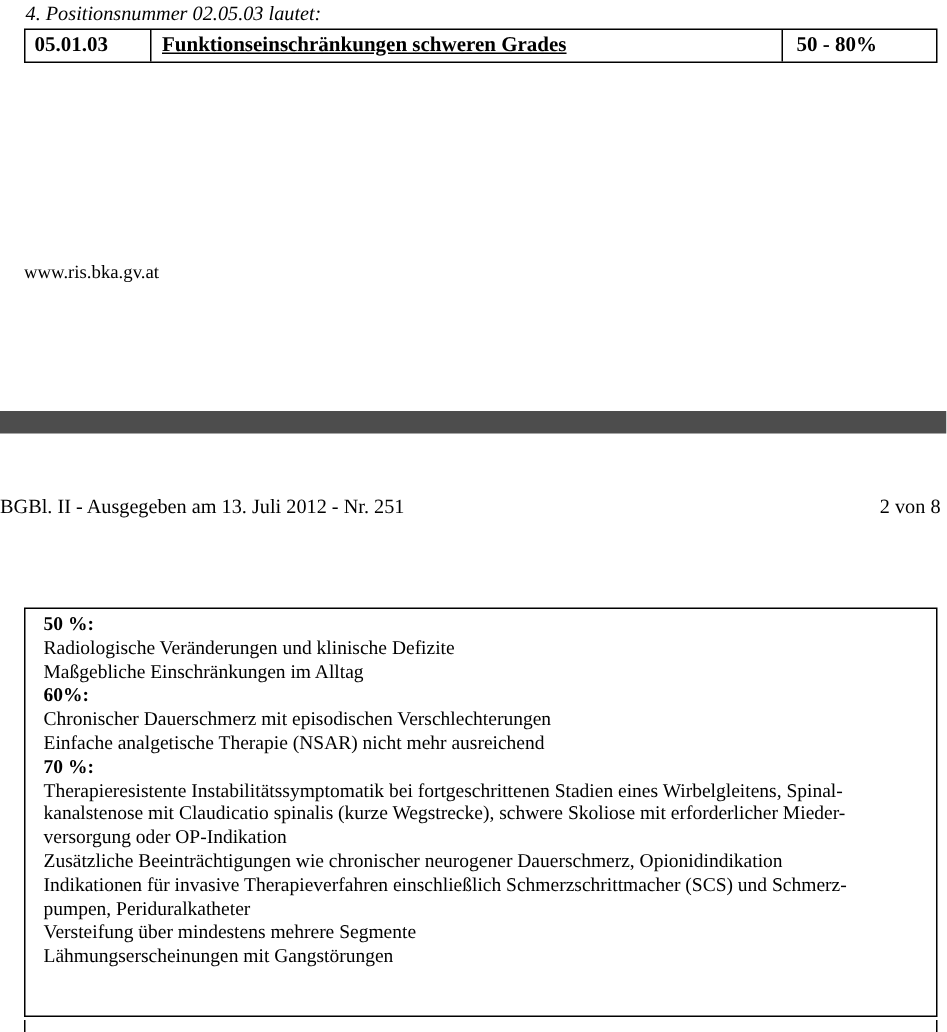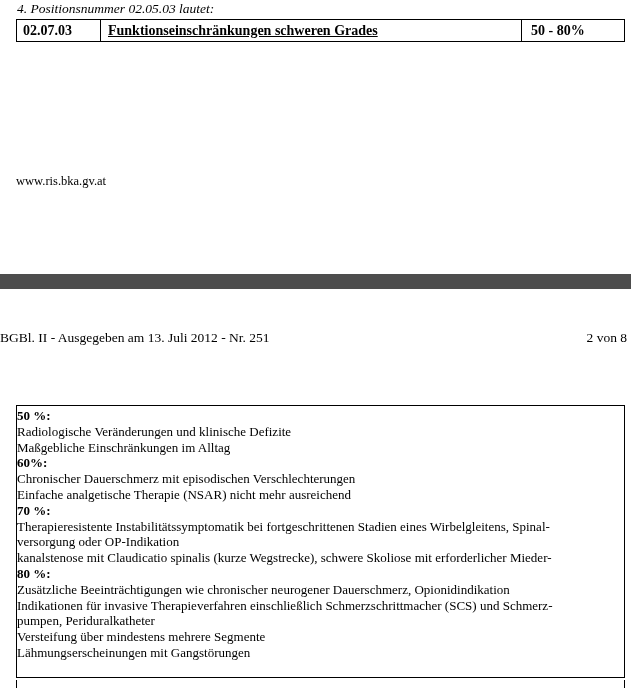--- a/index.html
+++ b/index.html
@@ -68,21 +68,21 @@
     position:absolute;right:4px;top:0;
     font-size:13.5px;white-space:nowrap;
   }
 
   
   .criteria-box{
     top:405px;left:16px;
     width:609px;height:273px;
     border:1.5px solid #000;
     box-sizing:border-box;
-    padding:2px 0 0 0;
+    padding:2px 0 0 12px;
     overflow:hidden;
   }
   .box-line{
     font-size:13px;
     line-height:15.8px;
     white-space:nowrap;
   }
   .box-line.bold{font-weight:bold;}
 
   
@@ -93,21 +93,21 @@
     border-right:1.5px solid #000;
     box-sizing:border-box;
   }
 </style>
 </head>
 <body>
 
 <div class="abs amendment-heading">4. Positionsnummer 02.05.03 lautet:</div>
 
 <div class="abs pos-table">
-  <div class="cell cell-code">02.07.03</div>
+  <div class="cell cell-code">05.01.03</div>
   <div class="cell cell-title">Funktionseinschränkungen schweren Grades</div>
   <div class="cell cell-range">50 - 80%</div>
 </div>
 
 <div class="abs website-url">www.ris.bka.gv.at</div>
 
 <div class="abs separator-bar"></div>
 
 <div class="abs page-header">
   <span class="journal-header-text">BGBl. II - Ausgegeben am 13. Juli 2012 - Nr. 251</span>
@@ -116,23 +116,22 @@
 
 <div class="abs criteria-box">
     <div class="box-line bold">50 %:</div>
     <div class="box-line">Radiologische Veränderungen und klinische Defizite</div>
     <div class="box-line">Maßgebliche Einschränkungen im Alltag</div>
     <div class="box-line bold">60%:</div>
     <div class="box-line">Chronischer Dauerschmerz mit episodischen Verschlechterungen</div>
     <div class="box-line">Einfache analgetische Therapie (NSAR) nicht mehr ausreichend</div>
     <div class="box-line bold">70 %:</div>
     <div class="box-line">Therapieresistente Instabilitätssymptomatik bei fortgeschrittenen Stadien eines Wirbelgleitens, Spinal-</div>
+    <div class="box-line">kanalstenose mit Claudicatio spinalis (kurze Wegstrecke), schwere Skoliose mit erforderlicher Mieder-</div>
     <div class="box-line">versorgung oder OP-Indikation</div>
-    <div class="box-line">kanalstenose mit Claudicatio spinalis (kurze Wegstrecke), schwere Skoliose mit erforderlicher Mieder-</div>
-    <div class="box-line bold">80 %:</div>
     <div class="box-line">Zusätzliche Beeinträchtigungen wie chronischer neurogener Dauerschmerz, Opionidindikation</div>
     <div class="box-line">Indikationen für invasive Therapieverfahren einschließlich Schmerzschrittmacher (SCS) und Schmerz-</div>
     <div class="box-line">pumpen, Periduralkatheter</div>
     <div class="box-line">Versteifung über mindestens mehrere Segmente</div>
     <div class="box-line">Lähmungserscheinungen mit Gangstörungen</div>
   </div>
 
 <div class="abs next-row-stub"></div>
 
 </body></html>

